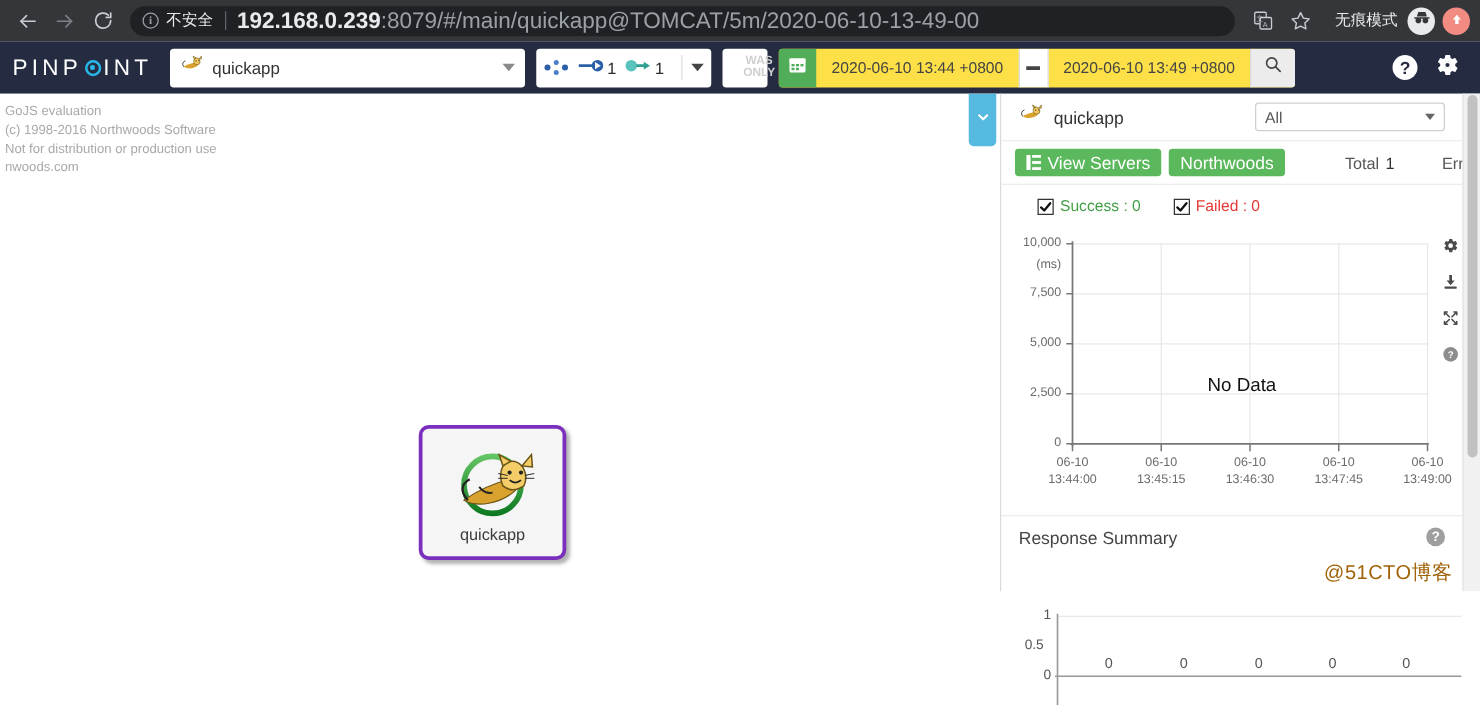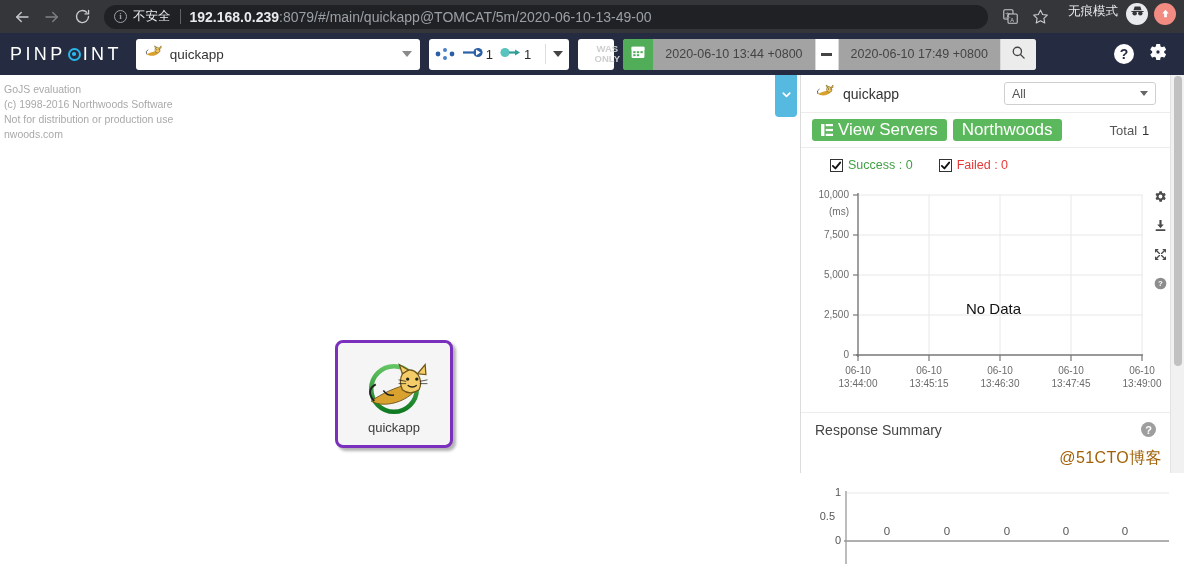--- a/index.html
+++ b/index.html
@@ -58,28 +58,28 @@
     margin-left: 6px;
     white-space: nowrap;
   }
   .omni-sep {
     width: 1px; height: 15px;
     background: #5f6368;
     margin: 0 9px;
     flex: none;
   }
   .url {
-    font-size: 14px;
+    font-size: 18px;
     color: #9aa0a6;
     white-space: nowrap;
     overflow: hidden;
   }
   .url .host { color: #e8eaed; font-weight: bold; }
   .chrome-right {
-    display: flex; gap: 2px; margin-left: 6px;
+    display: flex; align-items: center; gap: 2px; margin-left: 6px;
   }
   .incognito-label {
     color: #e8eaed; font-size: 12.5px; margin: 0 6px 0 12px; white-space: nowrap;
   }
   .incog-avatar {
     width: 22px; height: 22px; border-radius: 50%;
     background: #e8eaed;
     display: flex; align-items: center; justify-content: center;
   }
   .profile-avatar {
@@ -162,21 +162,21 @@
     color: #cfcfcf;
     font-size: 9.5px;
     line-height: 10px;
     font-weight: bold;
     padding-left: 22px;
   }
   .daterange {
     margin-left: 9px;
     height: 31px;
     display: flex; align-items: center;
-    background: #a3a3a3;
+    background: #fde047;
     border-radius: 3px;
     overflow: hidden;
   }
   .cal-btn {
     width: 30px; height: 31px;
     background: #52ad59;
     display: flex; align-items: center; justify-content: center;
   }
   .dt-val {
     font-size: 12.5px; color: #444;
@@ -308,21 +308,21 @@
     padding: 0 11px;
     border-bottom: 1px solid #ececec;
     gap: 6px;
   }
   .btn-green {
     background: #5cb85c;
     color: #fff;
     border-radius: 3px;
     height: 22px;
     padding: 0 9px;
-    font-size: 17px;
+    font-size: 14px;
     display: flex; align-items: center;
     cursor: pointer;
     white-space: nowrap;
   }
   .btn-green .grid-ico { margin-right: 5px; display:flex; }
   .stat {
     font-size: 13px; color: #555;
     display: flex; align-items: center; gap: 5px;
   }
   .stat.total { margin-left: 42px; }
@@ -564,21 +564,21 @@
             <rect x="13" y="9" width="3" height="2.4" fill="#52ad59"></rect>
             <rect x="4" y="12.8" width="3" height="2.4" fill="#52ad59"></rect>
             <rect x="8.5" y="12.8" width="3" height="2.4" fill="#52ad59"></rect>
           </svg>
       </span>
     </div>
     <span class="dt-val">2020-06-10 13:44 +0800</span>
     <span class="dt-dash">
         <i></i>
       </span>
-    <span class="dt-val">2020-06-10 17:49 +0800</span>
+    <span class="dt-val">2020-06-10 13:49 +0800</span>
     <div class="search-btn">
       <span>
         <svg width="15" height="15" viewBox="0 0 20 20" fill="none" stroke="#444" stroke-width="1.8">
             <circle cx="8.5" cy="8.5" r="5.5"></circle>
             <line x1="12.7" y1="12.7" x2="17.5" y2="17.5" stroke-linecap="round"></line>
           </svg>
       </span>
     </div>
   </div>
 

